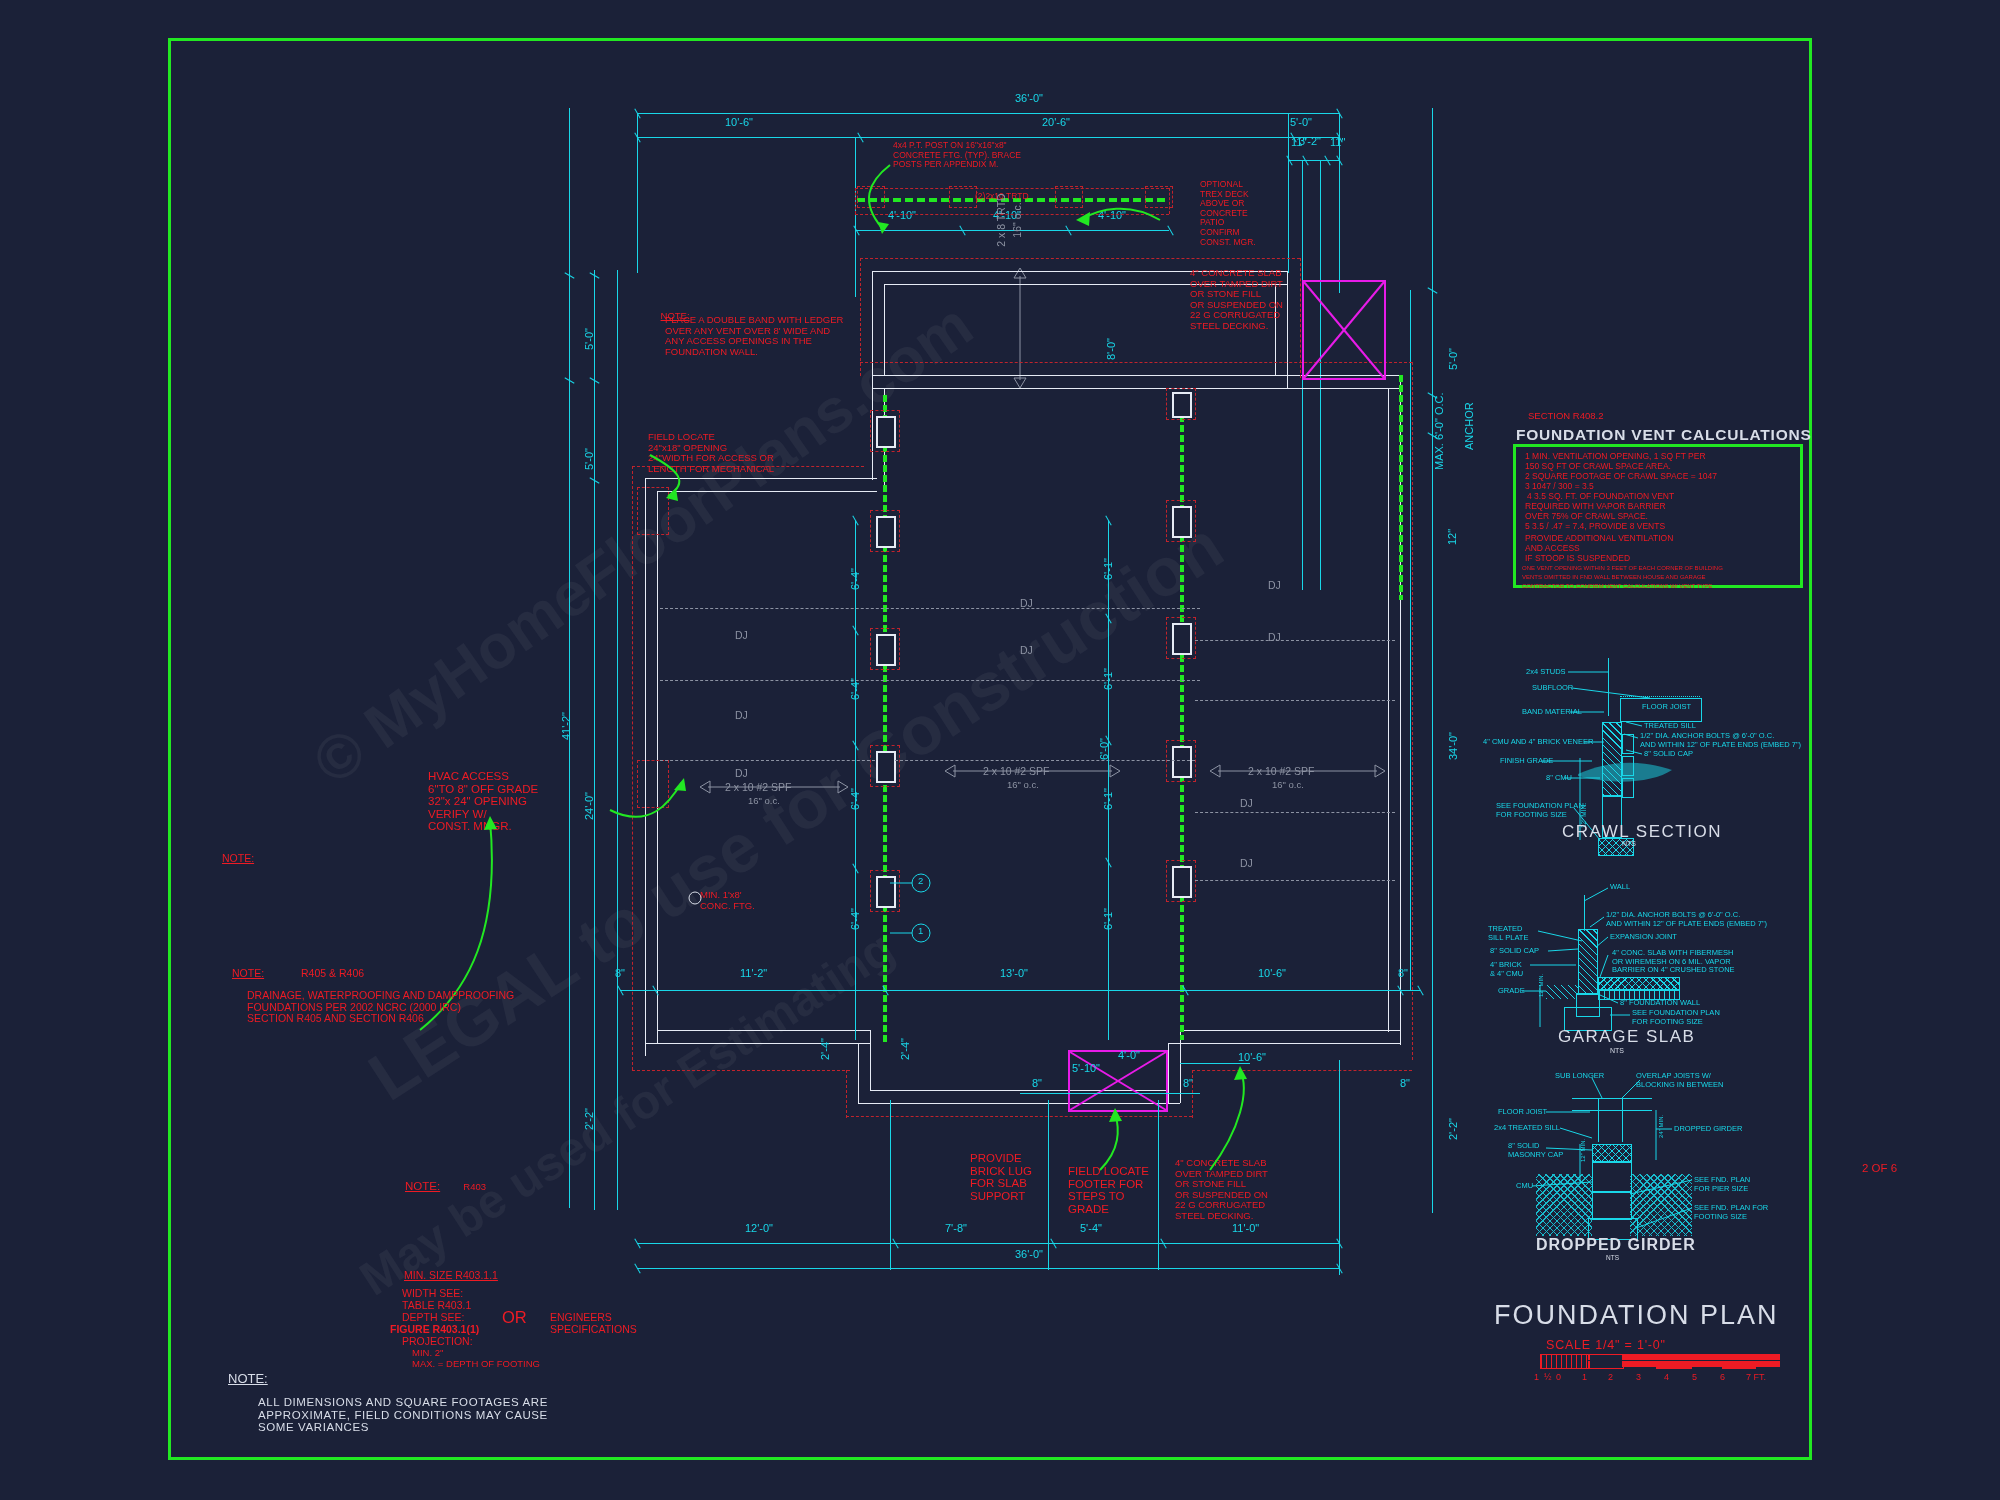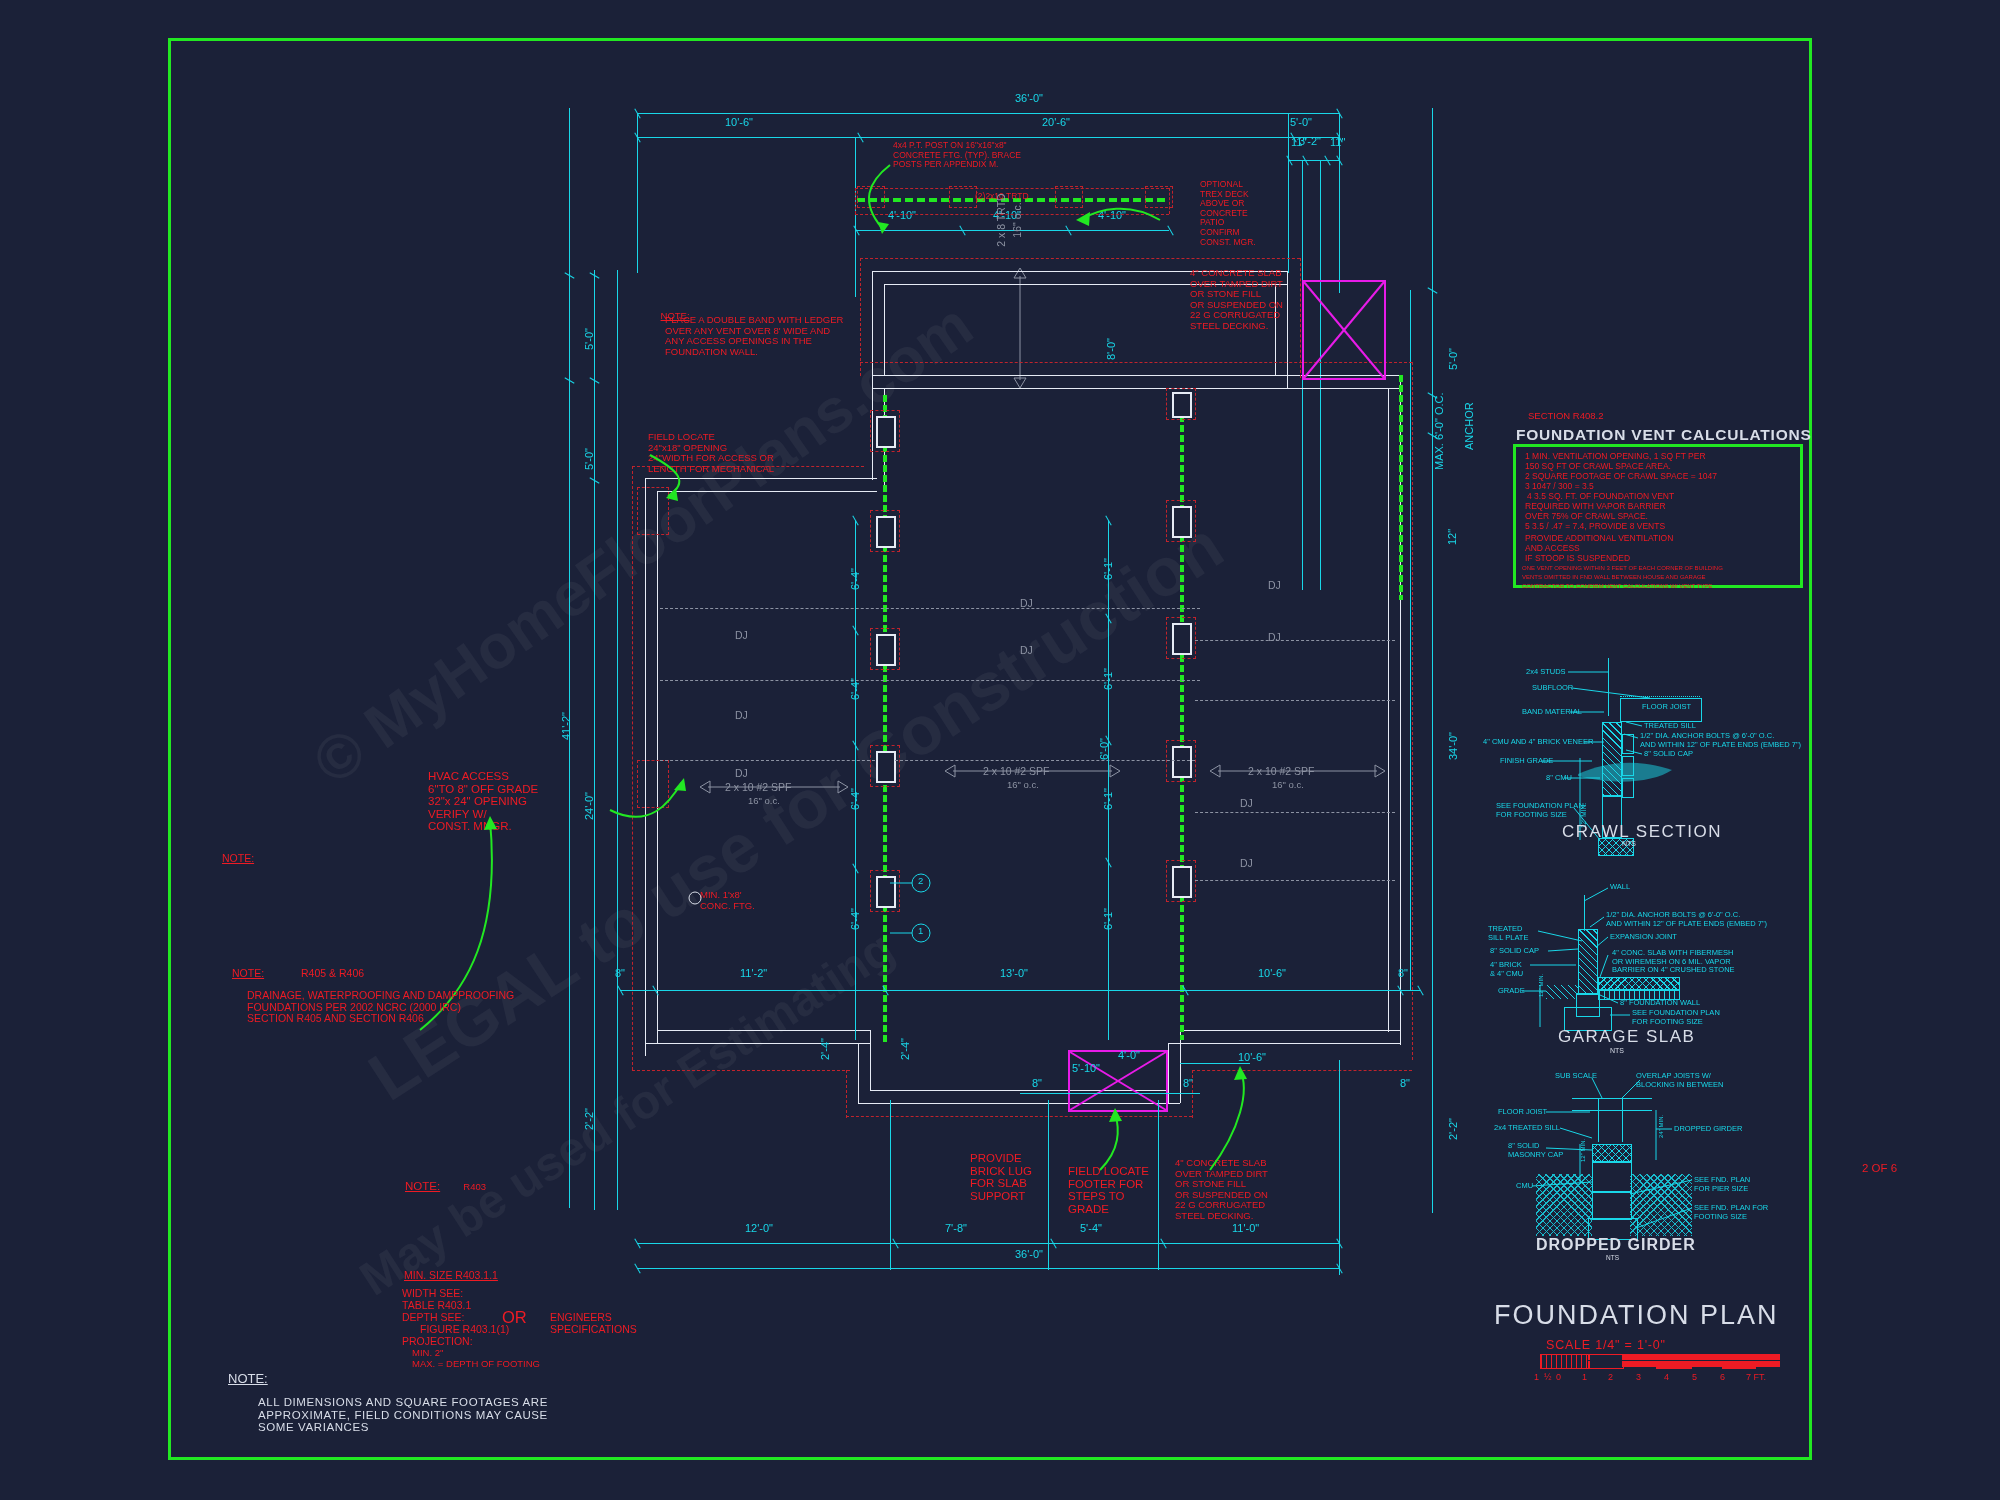--- a/index.html
+++ b/index.html
@@ -474,21 +474,21 @@
   <div class="abs red t11" style="left:405px;top:1180px;">
     <span class="ul">NOTE:</span>
     <span class="t9" style="margin-left:20px;">R403</span>
   </div>
   <div class="abs red t10" style="left:404px;top:1270px;">
     <span class="ul">MIN. SIZE    R403.1.1</span>
   </div>
   <div class="abs red t10" style="left:402px;top:1288px;">WIDTH SEE:</div>
   <div class="abs red t10" style="left:402px;top:1300px;">     TABLE R403.1</div>
   <div class="abs red t10" style="left:402px;top:1312px;">DEPTH SEE:</div>
-  <div class="abs red t10" style="left:420px;top:1324px;">     FIGURE R403.1(1)</div>
+  <div class="abs red t10" style="left:390px;top:1324px;font-weight:bold;">     FIGURE R403.1(1)</div>
   <div class="abs red t10" style="left:402px;top:1336px;">PROJECTION:</div>
   <div class="abs red t9" style="left:412px;top:1348px;">     MIN. 2"</div>
   <div class="abs red t9" style="left:412px;top:1359px;">     MAX. = DEPTH OF FOOTING</div>
   <div class="abs red t16" style="left:502px;top:1308px;">OR</div>
   <div class="abs red t10 pre" style="left:550px;top:1312px;">ENGINEERS
 SPECIFICATIONS</div>
 
   <div class="abs white t13" style="left:228px;top:1372px;">
     <span class="ul">NOTE:</span>
   </div>
@@ -626,21 +626,21 @@
     <div class="cyrect" style="left:112px;top:122px;width:38px;height:26px;"></div>
     <div class="abs" style="left:108px;top:148px;width:48px;height:20px;border:1px solid #19d7e8;"></div>
 
     <div class="hatch2" style="left:56px;top:104px;width:56px;height:62px;opacity:.85;"></div>
     <div class="hatch2" style="left:150px;top:104px;width:62px;height:62px;opacity:.85;"></div>
     <div class="abs cyan t7" style="left:18px;top:38px;">FLOOR JOIST</div>
     <div class="abs cyan t7" style="left:14px;top:54px;">2x4 TREATED SILL</div>
     <div class="abs cyan t7 pre" style="left:28px;top:72px;">8" SOLID
 MASONRY CAP</div>
     <div class="abs cyan t7" style="left:36px;top:112px;">CMU</div>
-    <div class="abs cyan t7" style="left:75px;top:2px;">SUB SCALE</div>
+    <div class="abs cyan t7" style="left:75px;top:2px;">SUB LONGER</div>
     <div class="abs cyan t7 pre" style="left:156px;top:2px;">OVERLAP JOISTS W/
 BLOCKING IN BETWEEN</div>
     <div class="abs cyan t7" style="left:194px;top:55px;">DROPPED GIRDER</div>
     <div class="abs cyan t7 pre" style="left:214px;top:106px;">SEE FND. PLAN
 FOR PIER SIZE</div>
     <div class="abs cyan t7 pre" style="left:214px;top:134px;">SEE FND. PLAN FOR
 FOOTING SIZE</div>
     <div class="abs cyan rot" style="left:100px;top:92px;font-size:6px;">12" MIN.</div>
     <div class="abs cyan rot" style="left:178px;top:68px;font-size:6px;">24" MIN.</div>
     <svg class="abs" style="left:0;top:0;width:340px;height:200px;">

